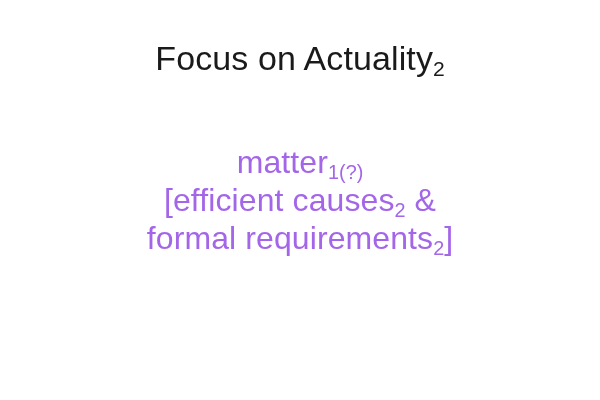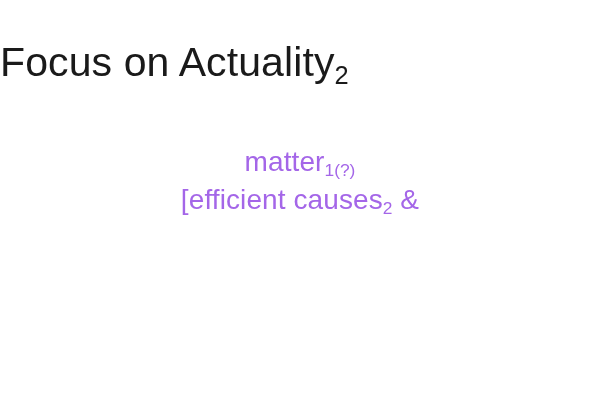--- a/index.html
+++ b/index.html
@@ -22,38 +22,38 @@
     inset: 0;
     background: #ffffff;
   }
 
   
   #slide-title {
     position: absolute;
     left: 0;
     right: 0;
     top: 14px;
-    text-align: left;
+    text-align: center;
     color: #1a1a1a;
-    font-size: 41px;
+    font-size: 34px;
     line-height: 42px;
     font-weight: 400;
     letter-spacing: 0.1px;
     white-space: nowrap;
   }
 
   
   #body-block {
     position: absolute;
     left: 0;
     right: 0;
     top: 143px;
     text-align: center;
     color: #a466e8;
-    font-size: 28px;
+    font-size: 32px;
     line-height: 38px;
     font-weight: 400;
     letter-spacing: 0.1px;
   }
   .body-line {
     white-space: nowrap;
     display: block;
   }
 
   
@@ -72,16 +72,17 @@
 <div id="slide">
 
   <h1 id="slide-title"><span>Focus on Actuality</span><span class="sub">2</span></h1>
 
   <div id="body-block">
 
     <span class="body-line"><span>matter</span><span class="sub">1(?)</span><span></span></span>
 
     <span class="body-line"><span>[efficient causes</span><span class="sub">2</span><span> &amp;</span></span>
 
+    <span class="body-line"><span>formal requirements</span><span class="sub">2</span><span>]</span></span>
 
 
   </div>
 </div>
 
 </body></html>

